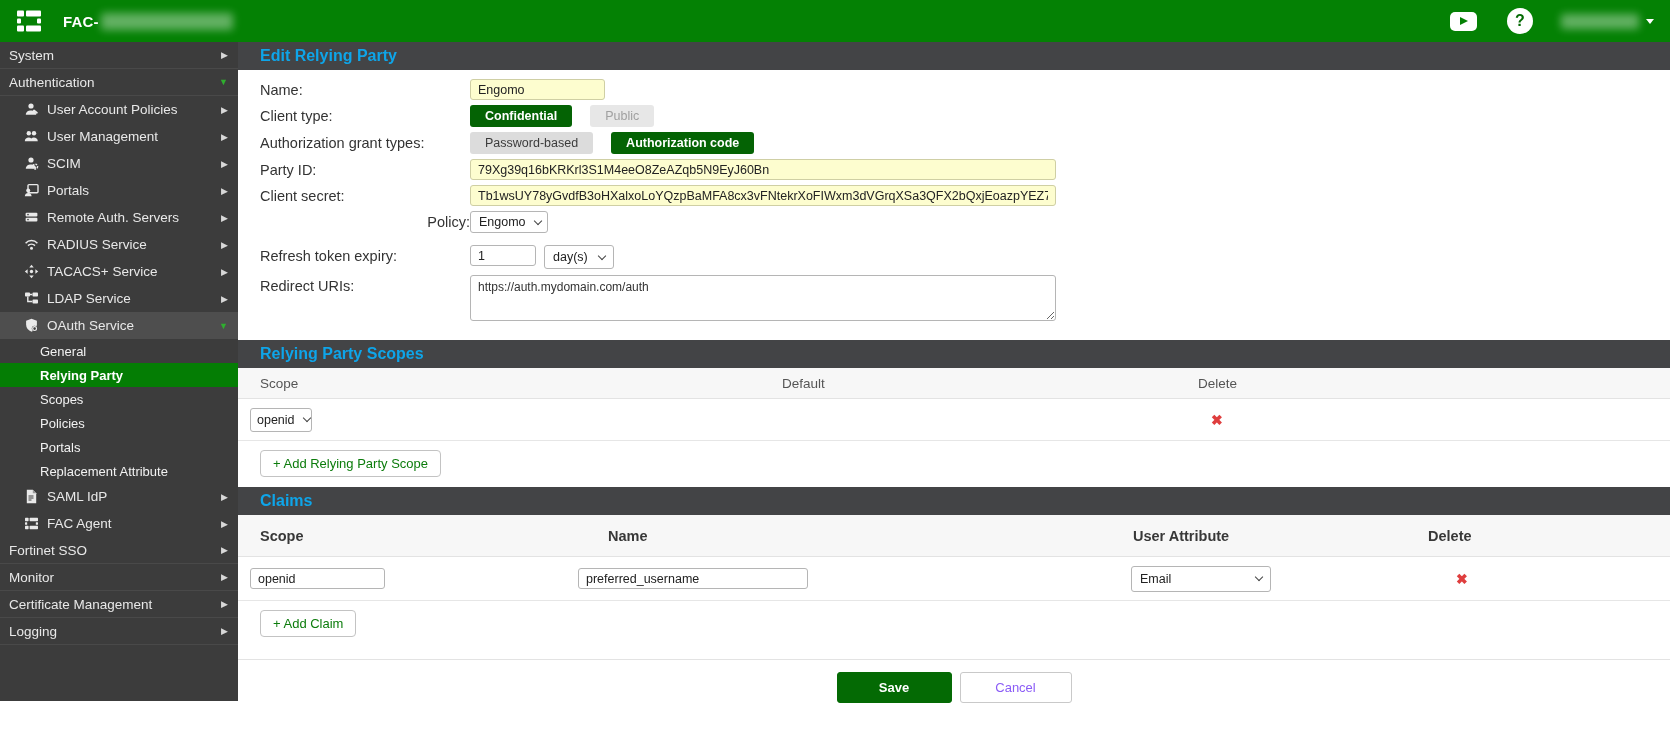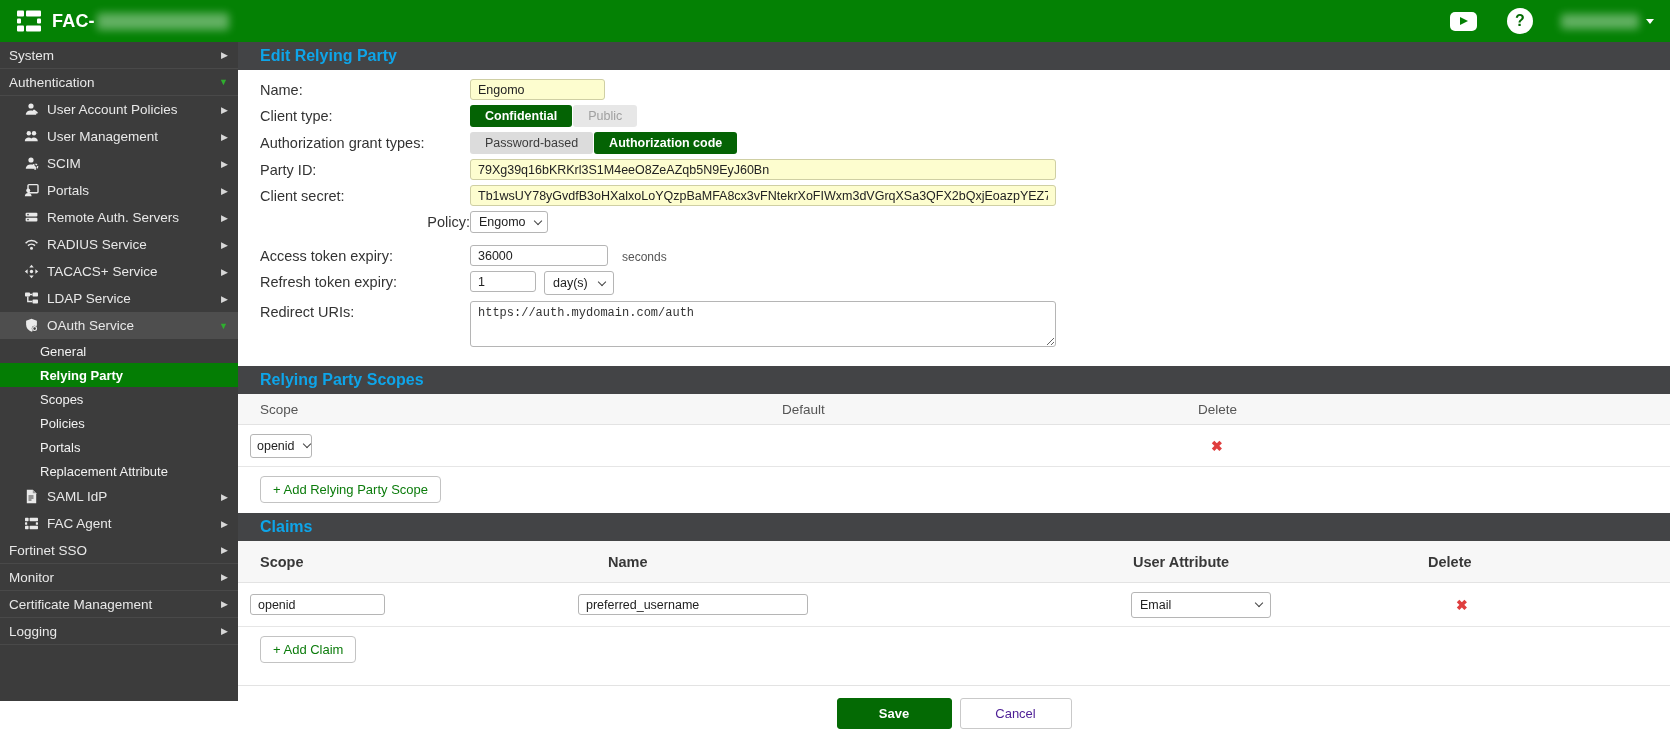--- a/index.html
+++ b/index.html
@@ -3,21 +3,21 @@
 <meta charset="utf-8">
 <style>
   * { box-sizing: border-box; margin: 0; padding: 0; }
   html,body { width:1670px; height:747px; }
   body { font-family:"Liberation Sans", sans-serif; background:#fff; overflow:hidden; position:relative; }
 
   
   .header { position:absolute; top:0; left:0; width:1670px; height:42px; background:#048104;
             display:flex; align-items:center; padding:0 16px; }
   .logo { width:26px; height:26px; margin-right:10px; }
-  .brand { color:#fff; font-size:18px; font-weight:bold; letter-spacing:.2px; }
+  .brand { color:#fff; font-size:15px; font-weight:bold; letter-spacing:.2px;margin-left:11px; }
   .blurbox { background:rgba(255,255,255,.38); filter:blur(4px); border-radius:2px; }
   .host-blur { width:132px; height:17px; margin-left:2px; }
   .header-spacer { flex:1; }
   .yt-icon { width:27px; height:19px; background:#fff; border-radius:5px; position:relative; margin-right:30px; cursor:pointer; }
   .yt-icon::after { content:""; position:absolute; left:10px; top:5px; border-left:8px solid #048104;
                     border-top:4.5px solid transparent; border-bottom:4.5px solid transparent; }
   .help-icon { width:26px; height:26px; background:#fff; border-radius:50%; color:#046a04; font-weight:bold;
                font-size:16px; display:flex; align-items:center; justify-content:center; margin-right:28px; cursor:pointer; }
   .user-menu { display:flex; align-items:center; cursor:pointer; }
   .user-blur { width:78px; height:15px; }
@@ -48,37 +48,37 @@
   .form-label { width:210px; font-size:14.5px; color:#333; padding-top:3px; flex:none; }
 
   input.txt { border:1px solid #b5b5b5; border-radius:3px; font-family:"Liberation Sans",sans-serif;
               font-size:12.5px; color:#222; padding:2px 7px; height:21px; background:#fff; }
   input.yellow { background:#fdfdcf; border-color:#cfcfa4; }
   .w-name { width:135px; }
   .w-wide { width:586px; height:20px; }
   .w-num  { width:138px; }
   .w-small{ width:66px; }
 
-  .seg-group { display:inline-flex; gap:1px; }
+  .seg-group { display:inline-flex; gap:18px; }
   .seg { font-size:12.5px; padding:4px 15px; background:#dcdcdc; color:#3c3c3c; border-radius:3px; cursor:pointer; }
   .seg.active { background:#046304; color:#fff; font-weight:700; }
   .seg.disabled { background:#e7e7e7; color:#a0a0a0; }
 
   .select { display:inline-flex; align-items:center; justify-content:space-between; border:1px solid #b5b5b5;
             border-radius:3px; background:#fff; padding:0 8px; font-size:12.5px; color:#222; height:22px; cursor:pointer; }
   .chev { width:6px; height:6px; border-right:1.7px solid #444; border-bottom:1.7px solid #444;
           transform:rotate(45deg); margin-left:9px; margin-top:-3px; flex:none; }
   .sel-policy { width:78px; }
   .sel-unit { width:70px; height:24px; }
   .sel-scope { width:62px; height:24px; padding:0 6px; }
   .sel-attr { width:140px; height:26px; }
 
   .unit-label { font-size:12px; color:#555; margin-left:14px; padding-top:5px; }
   textarea.uris { width:586px; height:46px; border:1px solid #b5b5b5; border-radius:3px; resize:both;
-                  font-family:Liberation Mono, monospace; font-size:12px; color:#333; padding:4px 7px; }
+                  font-family:Liberation Sans, sans-serif; font-size:12px; color:#333; padding:4px 7px; }
 
   
   .tbl-head { display:flex; align-items:center; background:#f7f7f7; border-bottom:1px solid #e3e3e3; }
   .scopes-head { height:31px; font-size:13.5px; color:#555; }
   .claims-head { height:42px; font-size:14.5px; color:#383838; font-weight:600; }
   .tbl-row { display:flex; align-items:center; background:#fff; border-bottom:1px solid #e6e6e6; }
 
   .sc-col1 { width:532px; padding-left:22px; }
   .sc-col2 { width:416px; padding-left:12px; }
   .sc-col3 { flex:1; padding-left:12px; }
@@ -105,21 +105,21 @@
   .del-x { color:#df3e3e; font-size:14px; font-weight:bold; cursor:pointer; line-height:1; }
 
   .add-btn-row { padding:9px 0 10px 22px; background:#fff; }
   .add-btn { display:inline-block; border:1px solid #c3c3c3; border-radius:4px; background:#fff; color:#0c7c0c;
              font-size:13px; padding:5px 12px; cursor:pointer; font-family:"Liberation Sans",sans-serif; }
 
   .footer-sep { border-top:1px solid #e3e3e3; margin-top:12px; }
   .actions { display:flex; justify-content:center; gap:8px; padding-top:12px; }
   .btn { height:31px; border-radius:3px; font-size:13px; cursor:pointer; font-family:"Liberation Sans",sans-serif; }
   .btn-save { width:115px; background:#046a04; border:1px solid #046a04; color:#fff; font-weight:700; }
-  .btn-cancel { width:112px; background:#fff; border:1px solid #c9c9c9; color:#4c1d95; }
+  .btn-cancel { width:112px; background:#fff; border:1px solid #c9c9c9; color:#8b5cf6; }
 
   .gap14 { height:14px; }
 </style>
 </head>
 <body>
 
 <div class="header">
   <svg class="logo" viewBox="0 0 26 26">
     <g fill="#ffffff">
       <rect x="1" y="2.5" width="7" height="6" rx="1"></rect>
@@ -354,25 +354,20 @@
     </div>
 
     <div class="form-row" style="margin-bottom:12px;text-align:right;">
       <div class="form-label">Policy:</div>
       <div class="select sel-policy">
         <span>Engomo</span>
         <span class="chev"></span>
       </div>
     </div>
 
-    <div class="form-row">
-      <div class="form-label">Access token expiry:</div>
-      <input class="txt w-num" value="36000" style="">
-      <span class="unit-label">seconds</span>
-    </div>
 
     <div class="form-row">
       <div class="form-label">Refresh token expiry:</div>
       <input class="txt w-small" value="1" style="">
       <div class="select sel-unit" style="margin-left:8px;">
         <span>day(s)</span>
         <span class="chev"></span>
       </div>
     </div>
 

